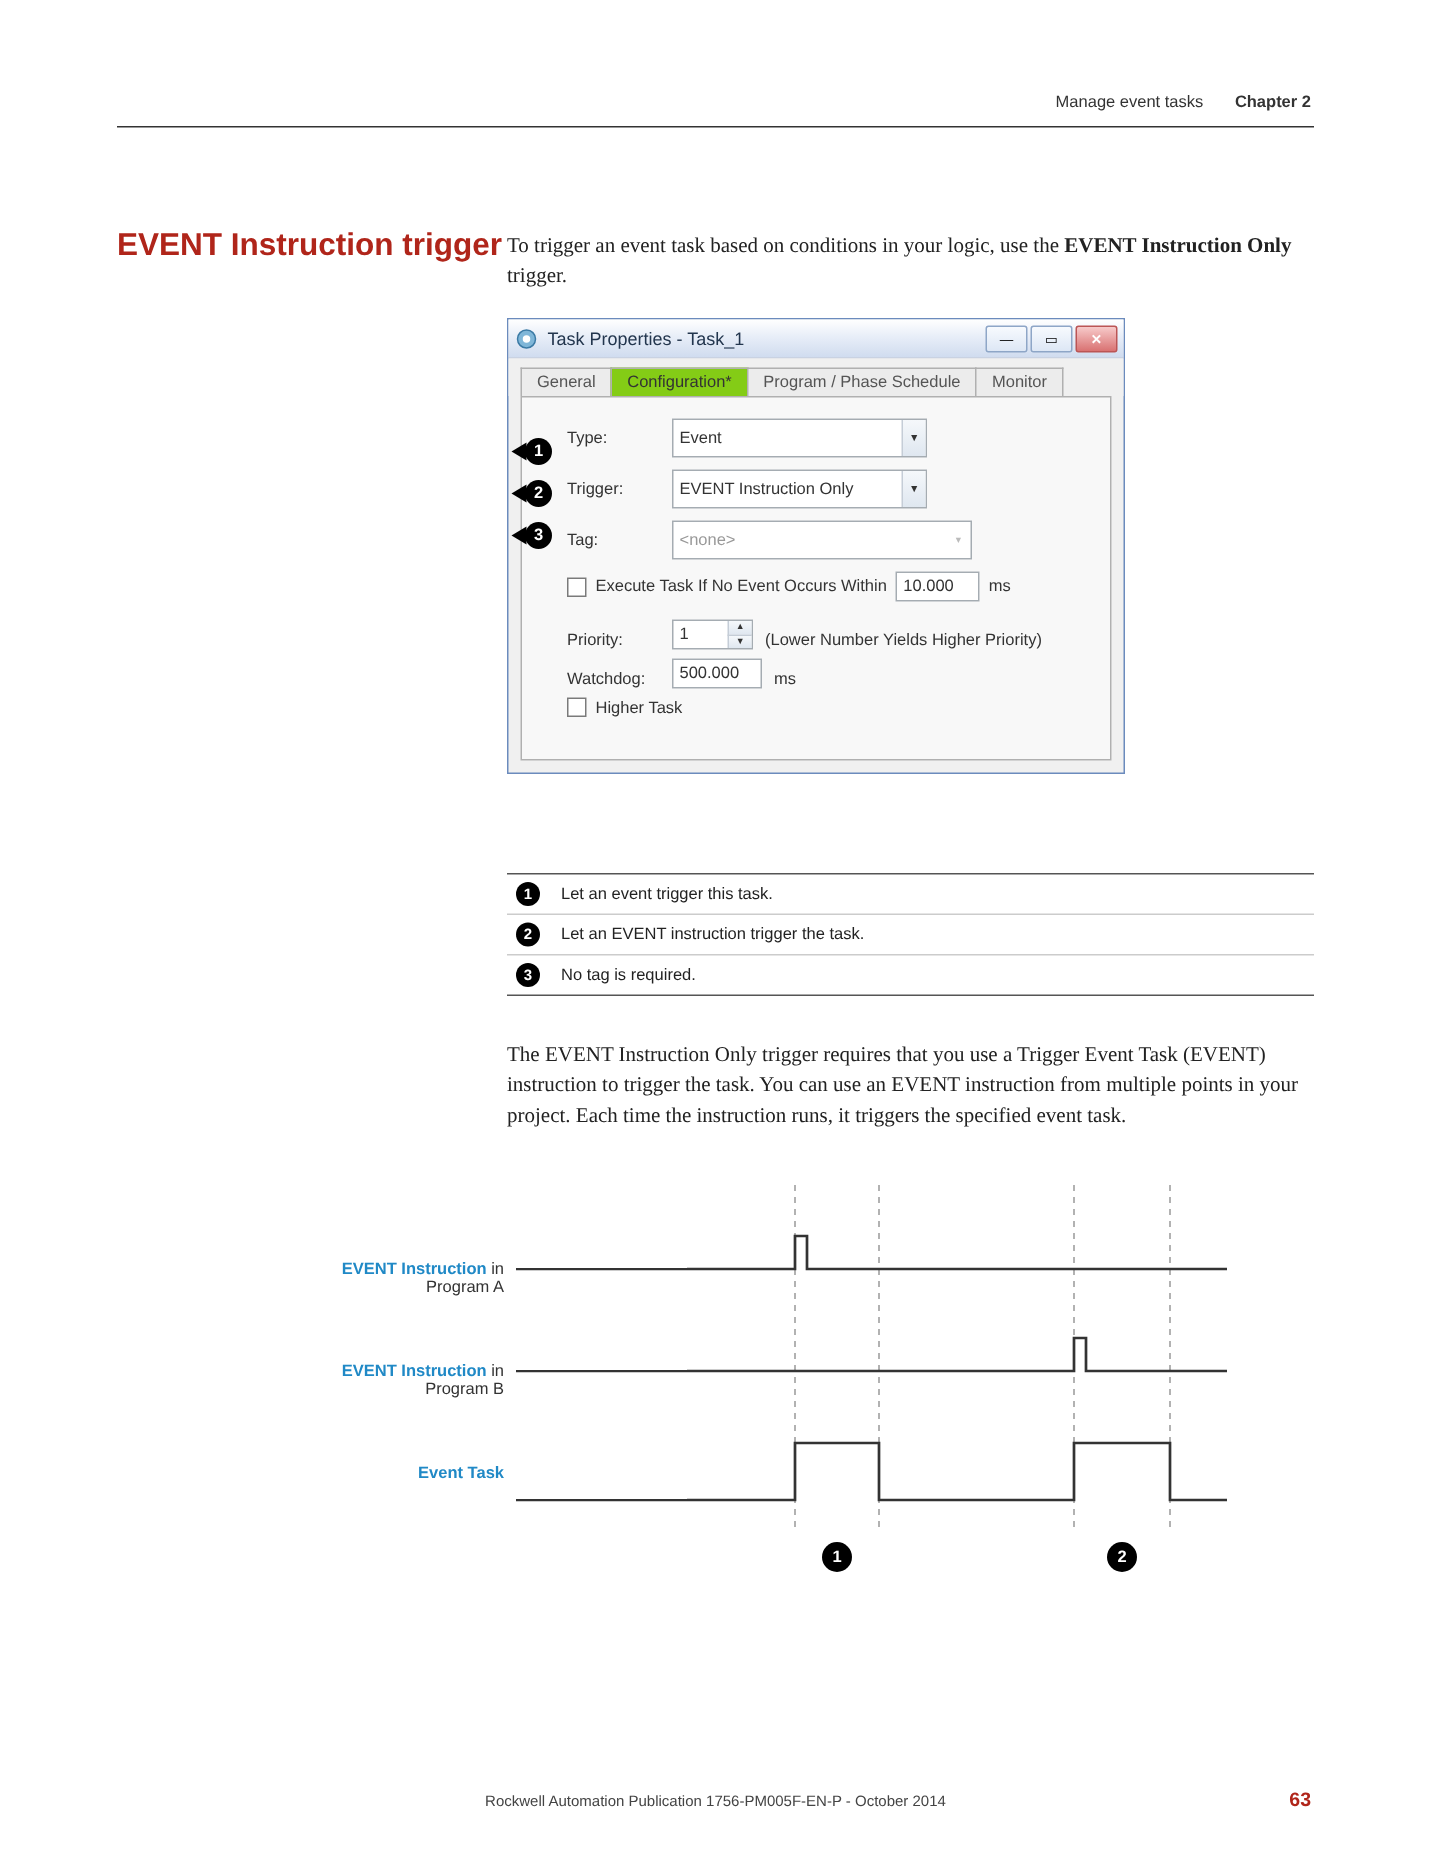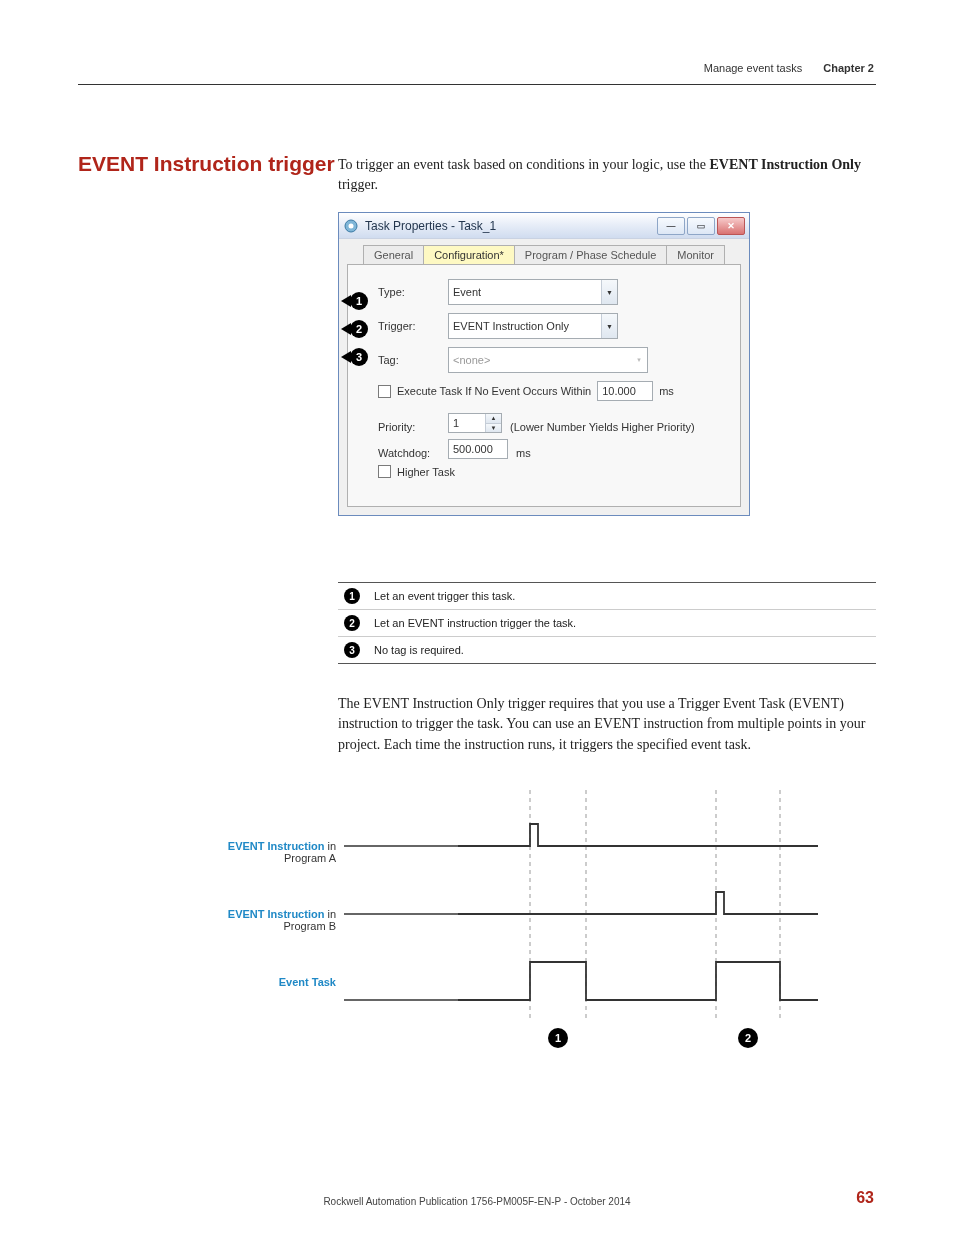--- a/index.html
+++ b/index.html
@@ -72,27 +72,27 @@
   .window-btns { display: flex; gap: 2px; }
   .win-btn {
     width: 28px; height: 18px; border: 1px solid #8ea6c7; border-radius: 2px;
     background: linear-gradient(#f7fafe,#dde7f5);
     display: flex; align-items: center; justify-content: center;
     font-size: 9px;
   }
   .win-btn.close { background: linear-gradient(#f7caca,#d97272); border-color:#b55; color:#fff; font-weight:bold; }
   .dialog-tabs {
     display: flex;
-    padding: 6px 8px 0 24px;
+    padding: 6px 8px 0 8px;
     background: #f0f0f0;
   }
   .tab {
     border: 1px solid #b0b0b0;
     border-bottom: none;
-    background: #fef9c3;
+    background: #84cc16;
     padding: 3px 10px;
     font-size: 11px;
     color: #333;
     margin-right: -1px;
   }
   .tab.inactive { background: #ececec; color:#555; }
   .dialog-body {
     border: 1px solid #b0b0b0;
     margin: 0 8px 8px 8px;
     background: #f8f8f8;
@@ -249,21 +249,21 @@
     left: 0;
     width: 100%;
     text-align:center;
     font-size:10px;
     color:#444;
   }
   .page-num {
     position:absolute;
     bottom: 28px;
     right: 80px;
-    font-size:16px;
+    font-size:13px;
     color:#b0251a;
     font-weight:bold;
   }
 </style>
 </head>
 <body>
 
 <div class="page-header-area">
   <span class="light">Manage event tasks</span>
   <span class="bold">Chapter 2</span>

